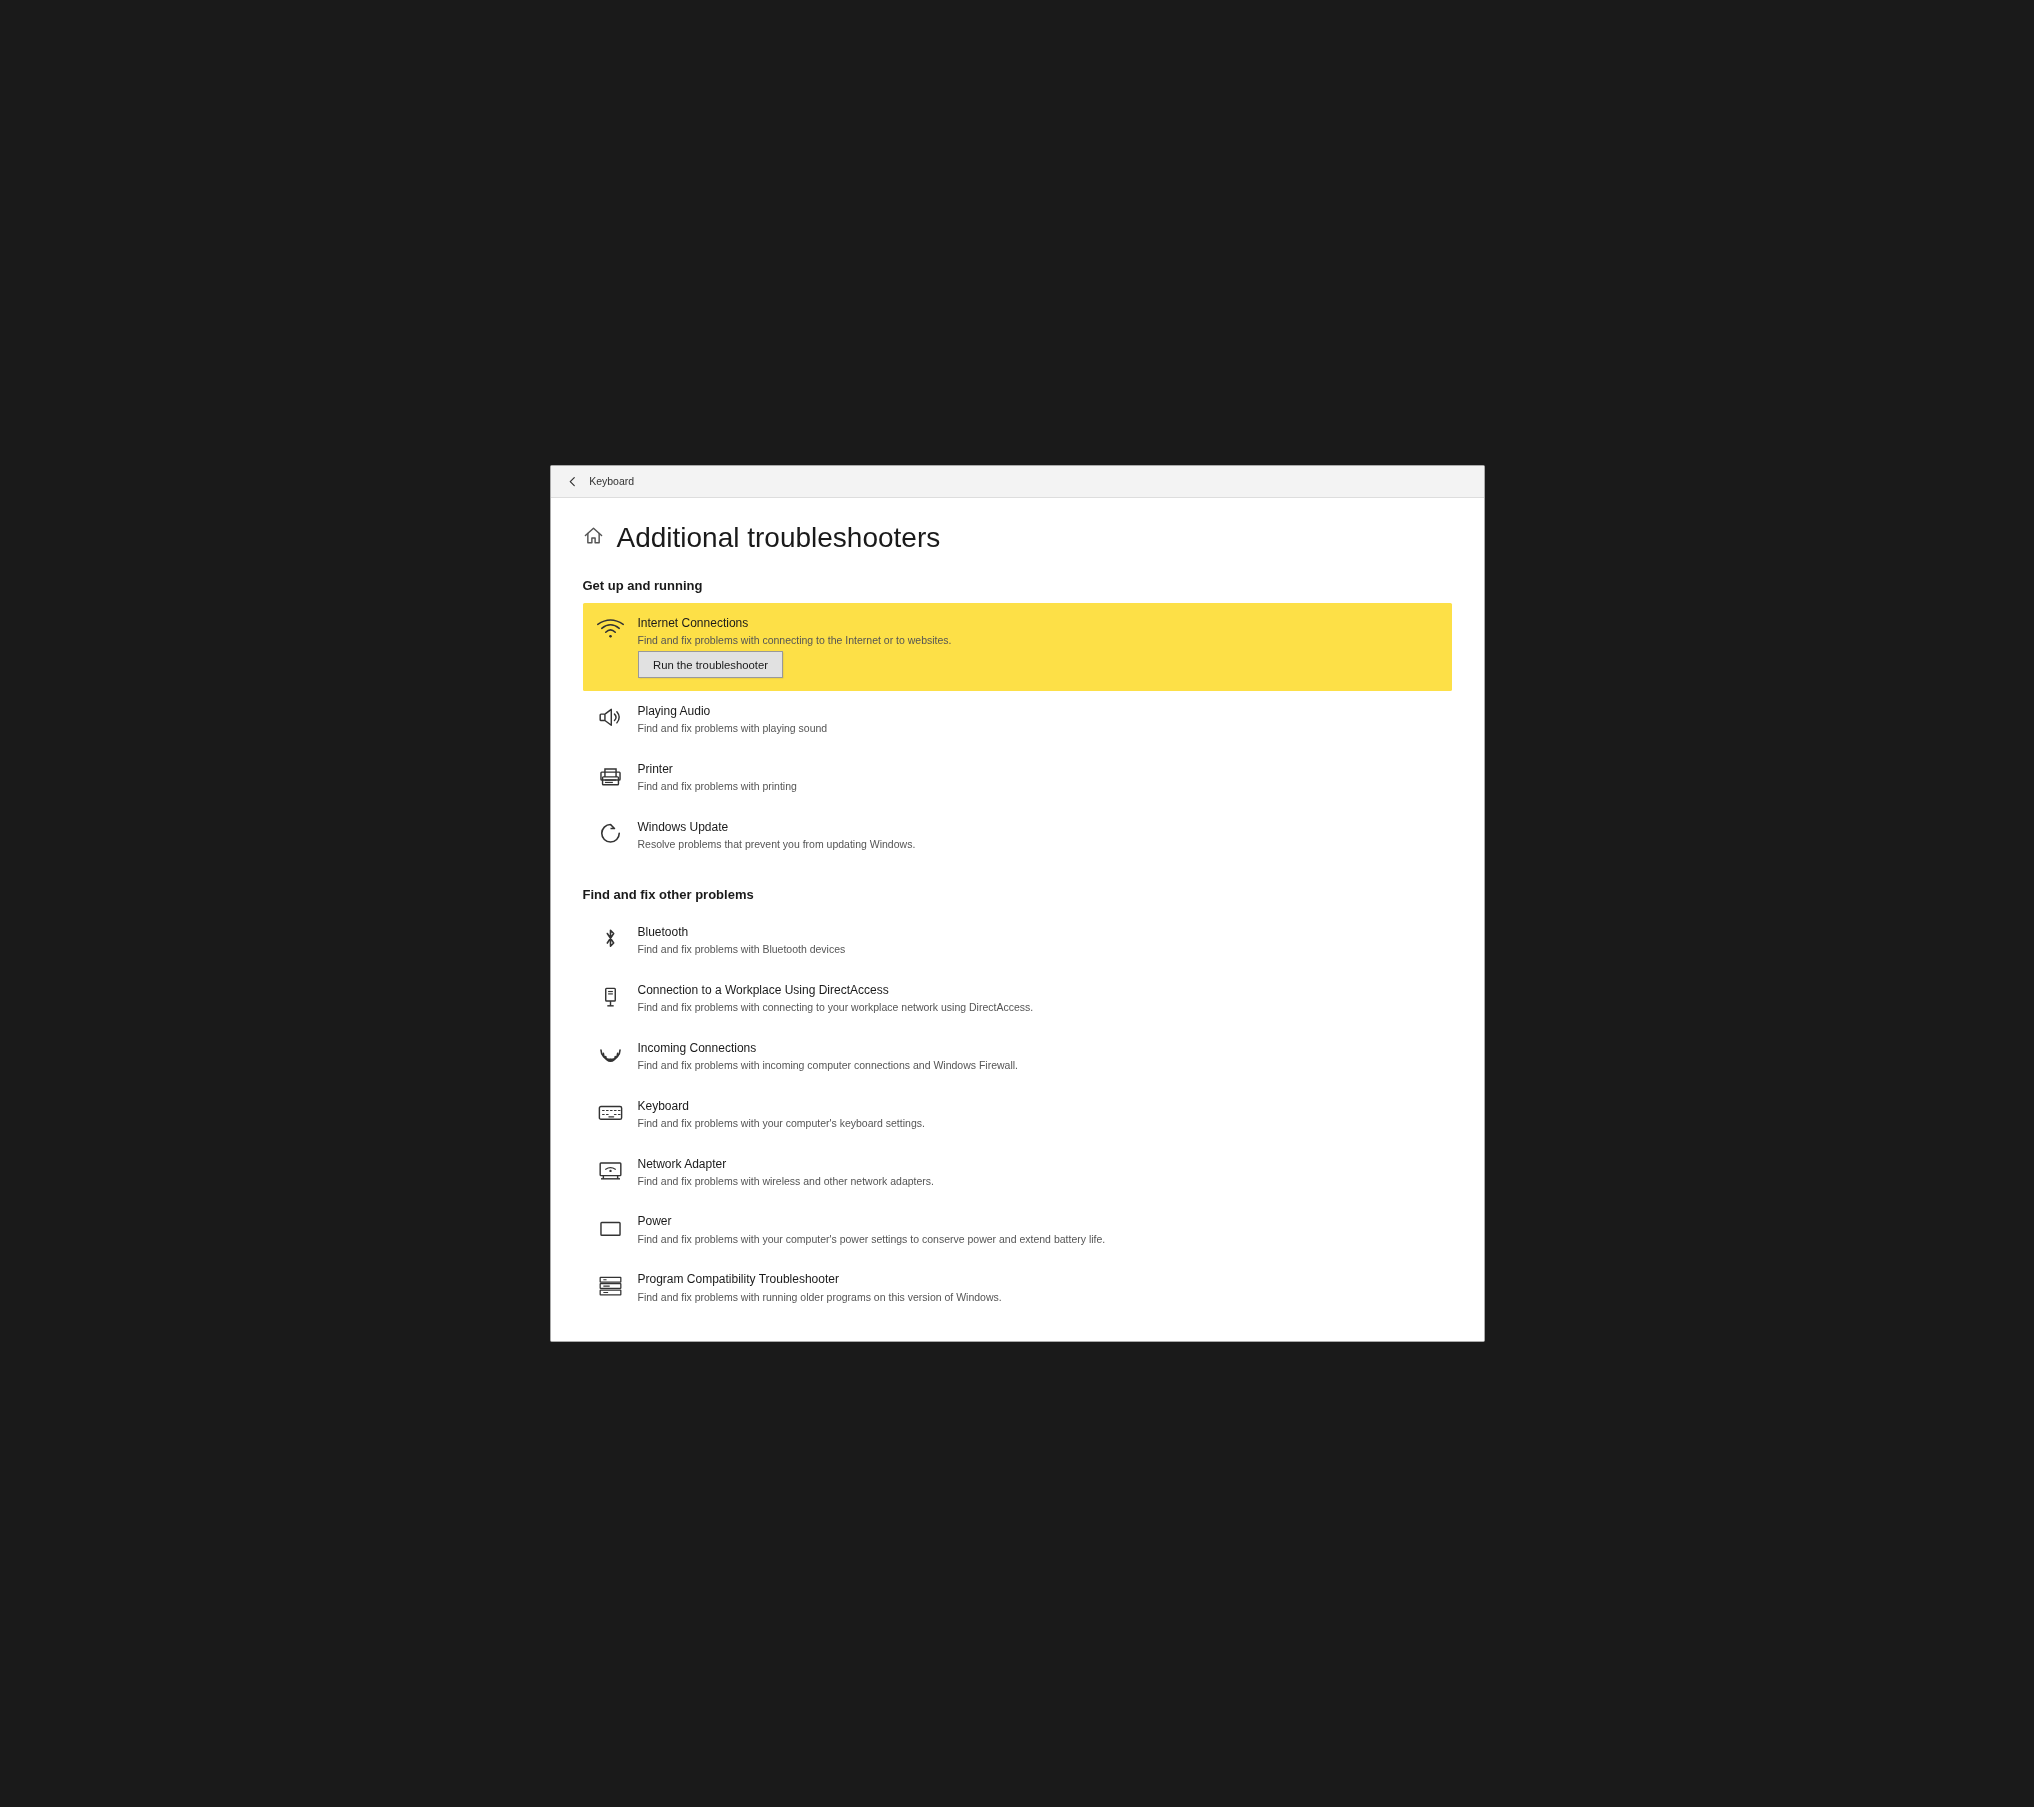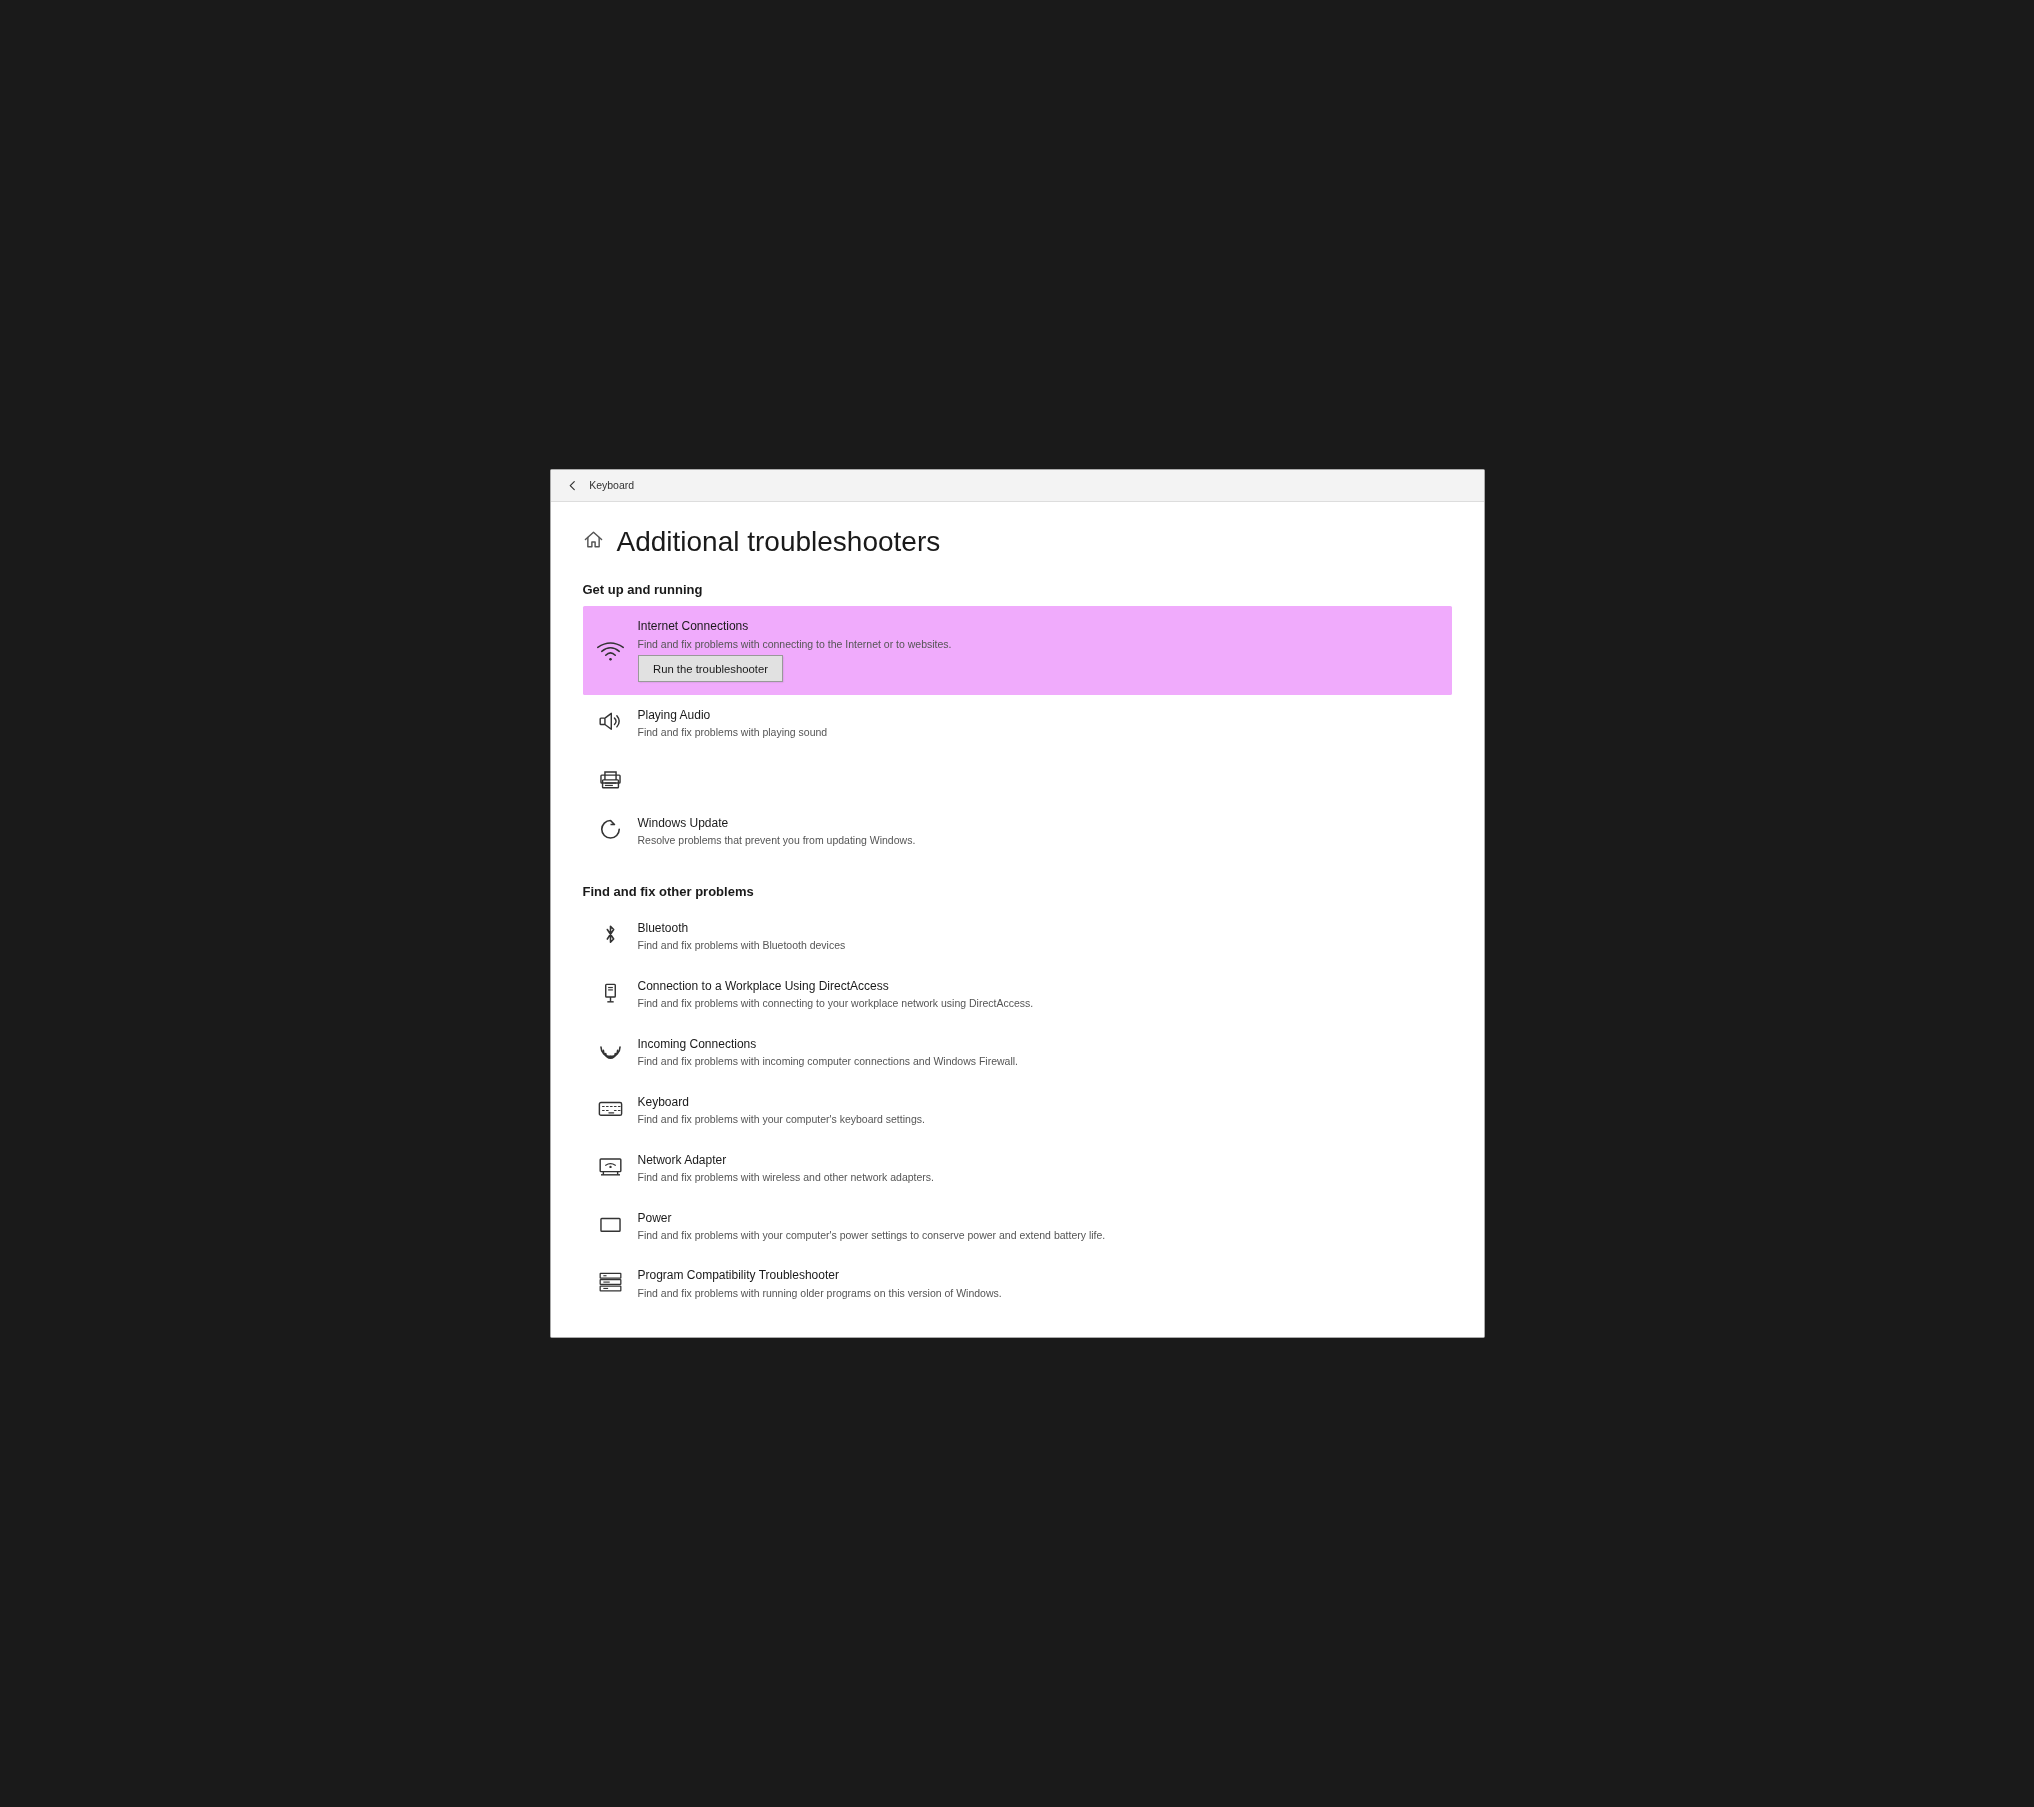--- a/index.html
+++ b/index.html
@@ -71,22 +71,21 @@
     }
     .troubleshooter-item {
       display: flex;
       align-items: flex-start;
       gap: 13px;
       padding: 13px;
       border-radius: 1.6px;
       cursor: pointer;
     }
     .troubleshooter-item.expanded {
-      background: #f0abfc;
-      align-items: center;
+      background: #fde047;
     }
     .item-icon {
       font-size: 22.6px;
       color: #333;
       min-width: 29px;
       display: flex;
       align-items: center;
       justify-content: center;
       margin-top: 1.6px;
     }
@@ -184,20 +183,24 @@
       <div class="troubleshooter-item">
         <div class="item-icon">
           <svg width="27" height="22.6" viewBox="0 0 34 28" fill="none">
             <rect x="7" y="16" width="20" height="10" rx="1" stroke="#333" stroke-width="1.8" fill="none"></rect>
             <path d="M10 16V6H24V16" stroke="#333" stroke-width="1.8" fill="none"></path>
             <rect x="5" y="10" width="24" height="10" rx="1" stroke="#333" stroke-width="1.8" fill="none"></rect>
             <line x1="10" y1="20" x2="24" y2="20" stroke="#333" stroke-width="1.5"></line>
             <line x1="10" y1="23" x2="20" y2="23" stroke="#333" stroke-width="1.5"></line>
           </svg>
         </div>
+        <div class="item-content">
+          <div class="item-name">Printer</div>
+          <div class="item-desc">Find and fix problems with printing</div>
+        </div>
       </div>
 
       <div class="troubleshooter-item">
         <div class="item-icon">
           <svg width="27" height="22.6" viewBox="0 0 34 28" fill="none">
             <path d="M28 14 A11 11 0 1 1 17 3" stroke="#333" stroke-width="2" fill="none" stroke-linecap="round"></path>
             <path d="M17 3 L22 8 L17 8" stroke="#333" stroke-width="2" fill="none" stroke-linejoin="round"></path>
           </svg>
         </div>
         <div class="item-content">

